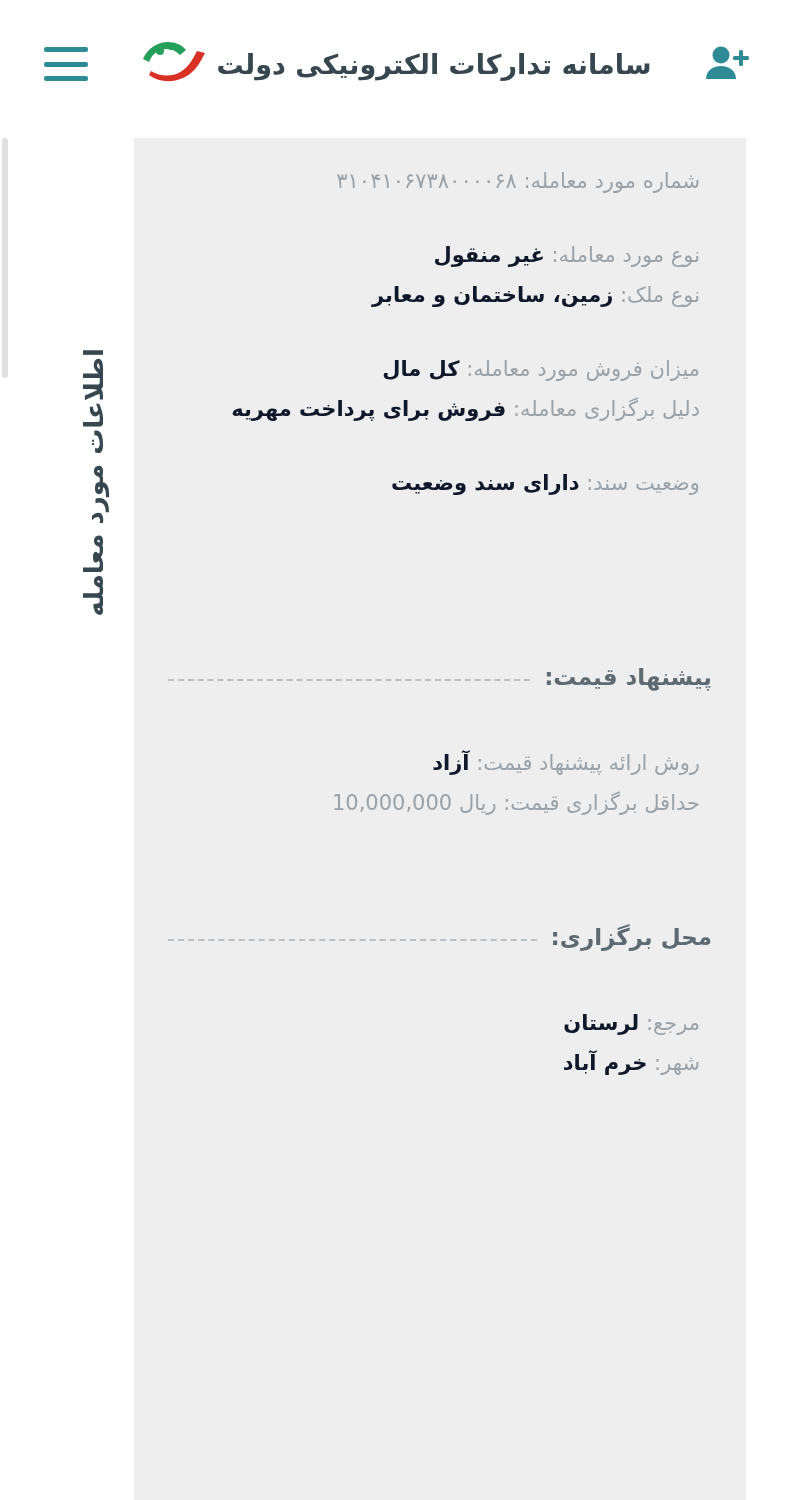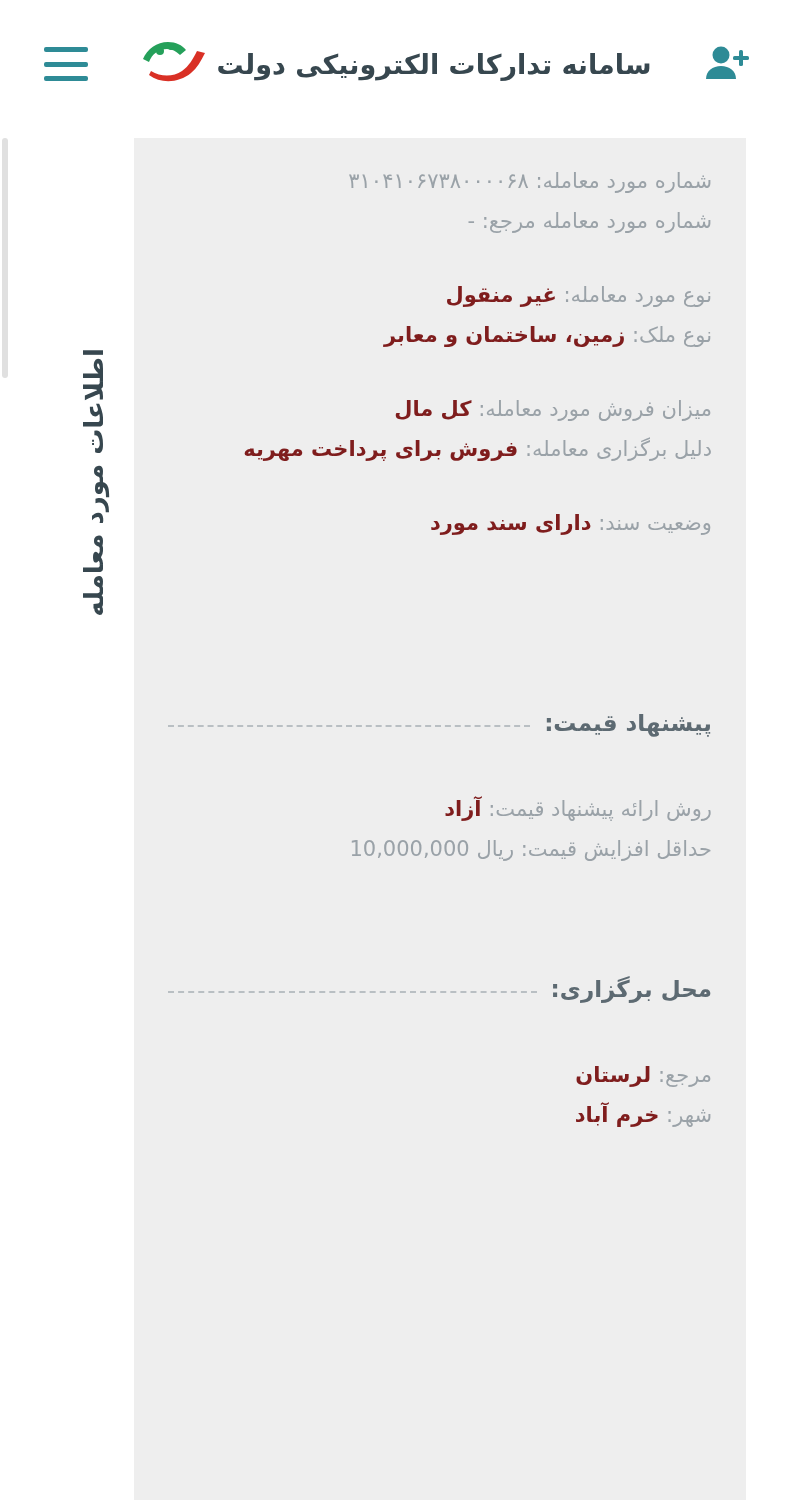--- a/index.html
+++ b/index.html
@@ -106,45 +106,45 @@
     flex: 1;
     background: #eeeeee;
     padding: 26px 34px 10px 34px;
     text-align: right;
   }
 
   .row {
     font-size: 21px;
     line-height: 1.62;
     color: #9aa2a8;
-    margin: 0 0 6px 0;
+    margin: 0 12px 6px 0;
     white-space: nowrap;
     overflow: hidden;
     text-overflow: ellipsis;
   }
   .row .val {
-    color: #7f1d1d;
+    color: #0f172a;
     font-weight: bold;
   }
   .row .val-num {
     color: #9aa2a8;
     font-weight: normal;
     direction: ltr;
     unicode-bidi: embed;
   }
   .gap-sm { height: 34px; }
   .gap-md { height: 52px; }
   .gap-lg { height: 118px; }
   .gap-xl { height: 92px; }
 
   .divider-head {
     display: flex;
     align-items: center;
     gap: 14px;
-    margin: 12px 0 4px 0;
+    margin: 6px 0 4px 0;
     direction: rtl;
   }
   .divider-head .dh-label {
     font-size: 23px;
     font-weight: bold;
     color: #5d6a72;
     white-space: nowrap;
   }
   .divider-head .dh-line {
     flex: 1;
@@ -217,24 +217,20 @@
 
   <div class="panel-wrap">
 
     <div class="card">
 
       <div class="row">
         <span>شماره مورد معامله:</span>
         <span class="val-num">۳۱۰۴۱۰۶۷۳۸۰۰۰۰۶۸</span>
       </div>
 
-      <div class="row">
-        <span>شماره مورد معامله مرجع:</span>
-        <span class="val-num">-</span>
-      </div>
 
       <div class="gap-sm"></div>
 
       <div class="row">
         <span>نوع مورد معامله:</span>
         <span class="val">غیر منقول</span>
       </div>
 
       <div class="row">
         <span>نوع ملک:</span>
@@ -250,21 +246,21 @@
 
       <div class="row">
         <span>دلیل برگزاری معامله:</span>
         <span class="val">فروش برای پرداخت مهریه</span>
       </div>
 
       <div class="gap-sm"></div>
 
       <div class="row">
         <span>وضعیت سند:</span>
-        <span class="val">دارای سند مورد</span>
+        <span class="val">دارای سند وضعیت</span>
       </div>
 
       <div class="gap-sm"></div>
 
 
 
       <div class="gap-lg"></div>
 
       <div class="divider-head">
         <span class="dh-label">پیشنهاد قیمت:</span>
@@ -272,21 +268,21 @@
       </div>
 
       <div class="gap-md"></div>
 
       <div class="row">
         <span>روش ارائه پیشنهاد قیمت:</span>
         <span class="val">آزاد</span>
       </div>
 
       <div class="row">
-        <span>حداقل افزایش قیمت:</span>
+        <span>حداقل برگزاری قیمت:</span>
         <span class="val-num">10,000,000 ریال</span>
       </div>
 
       <div class="gap-xl"></div>
 
       <div class="divider-head">
         <span class="dh-label">محل برگزاری:</span>
         <span class="dh-line"></span>
       </div>
 

